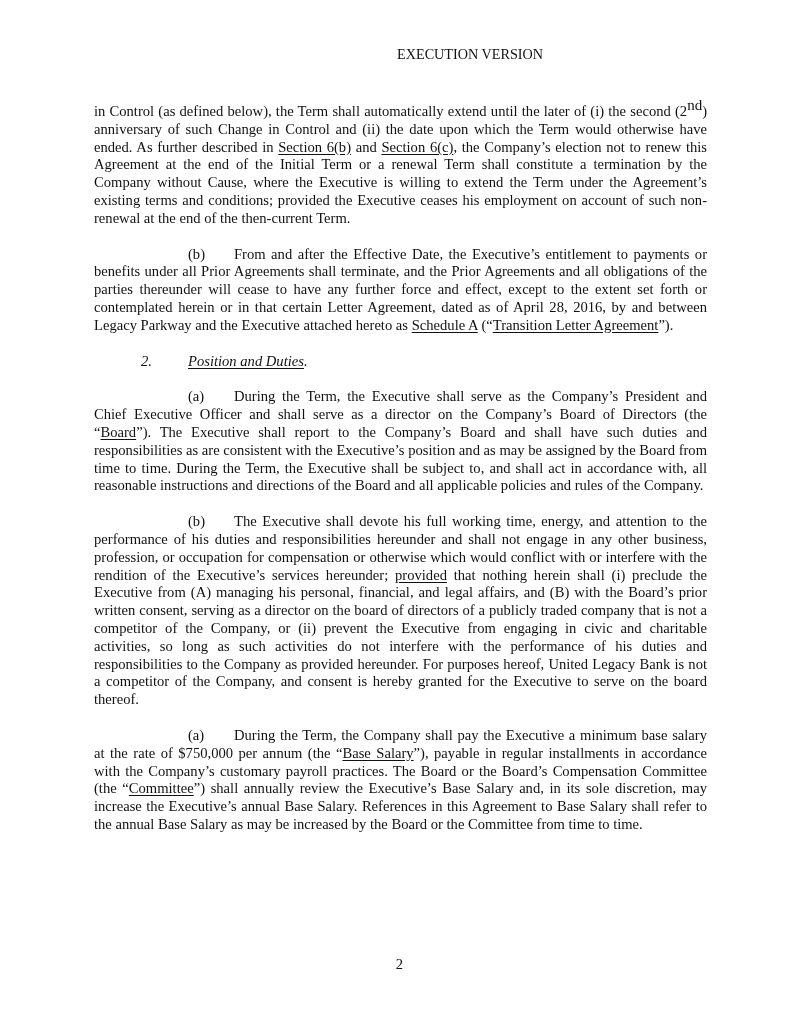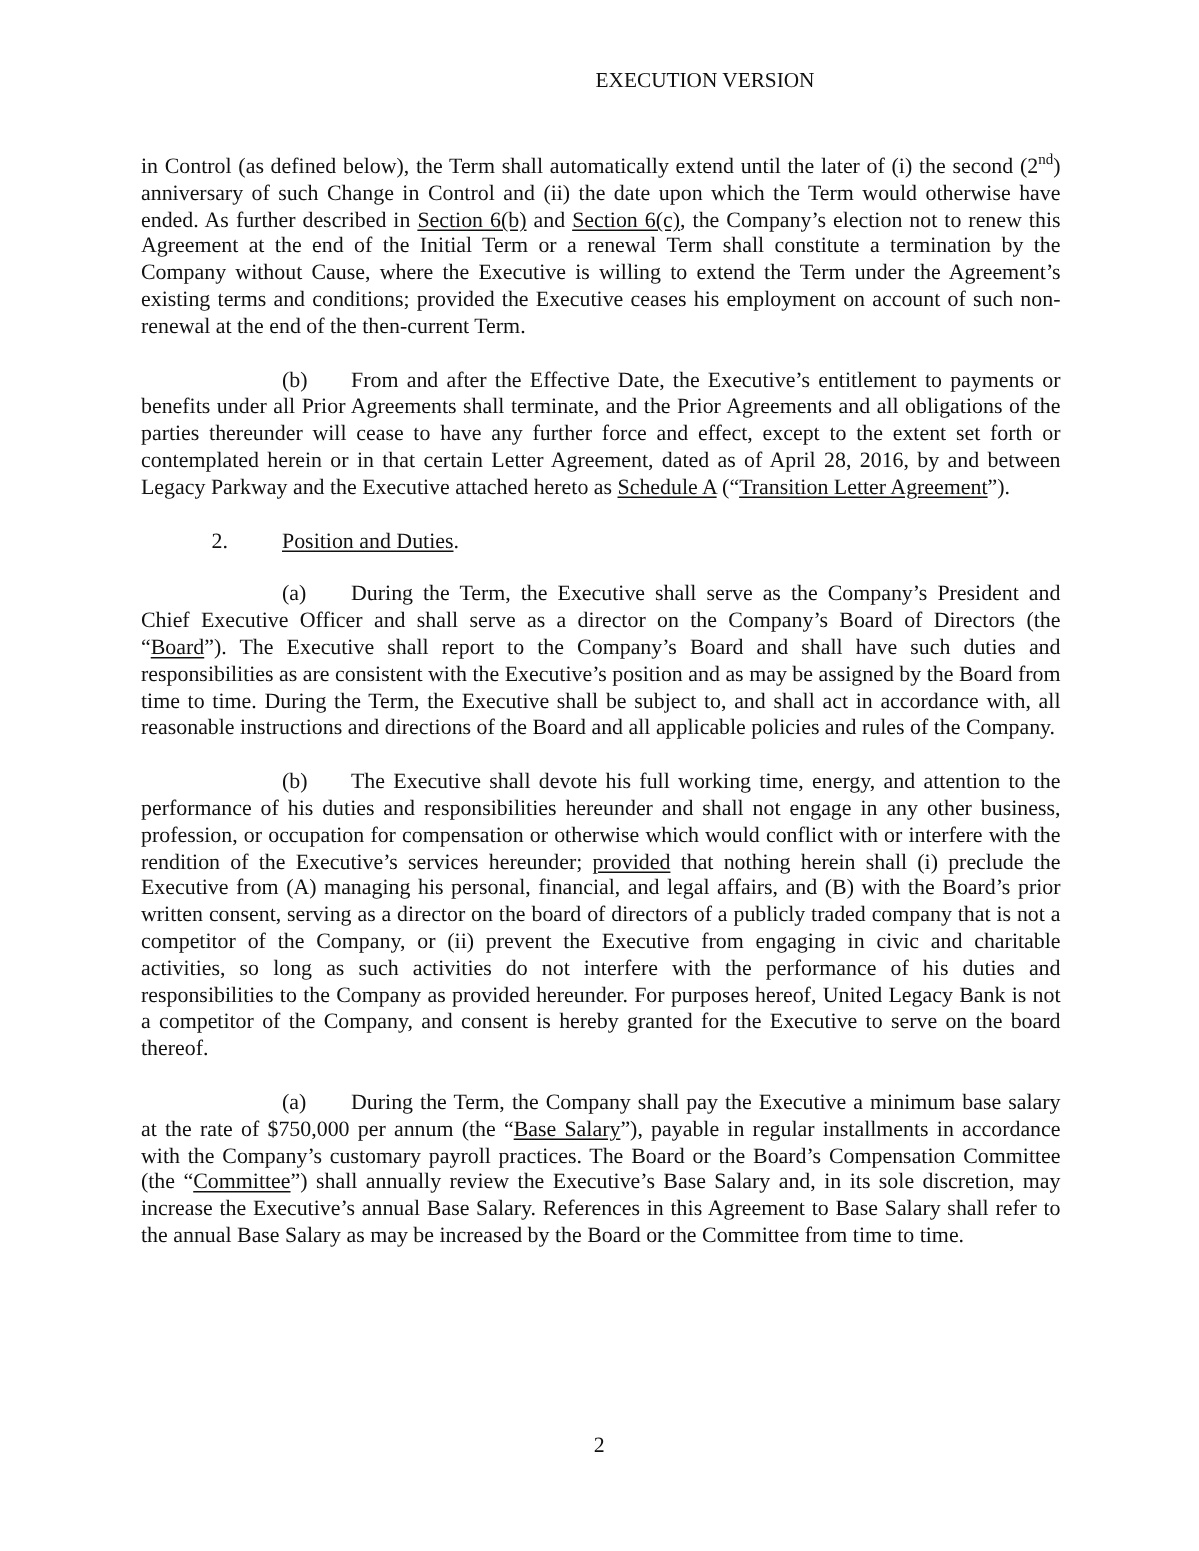--- a/index.html
+++ b/index.html
@@ -41,28 +41,29 @@
     margin: 0 0 18px 0;
     text-align: justify;
   }
   .para.indent .lead {
     display: inline-block;
     padding-left: 94px;
     width: 46px;
   }
   .heading {
     margin: 0 0 18px 0;
+    font-style: italic;
   }
   .heading .num {
     display: inline-block;
     padding-left: 47px;
     width: 47px;
   }
   u { text-decoration: underline; text-underline-offset: 2px; }
-  sup { font-size: 10px; line-height: 0; vertical-align: 6px; }
+  sup { font-size: 15px; line-height: 0; vertical-align: 6px; }
   .page-number {
     position: absolute;
     top: 956px;
     left: 0;
     width: 799px;
     text-align: center;
     font-size: 14.6px;
   }
 </style>
 </head>

